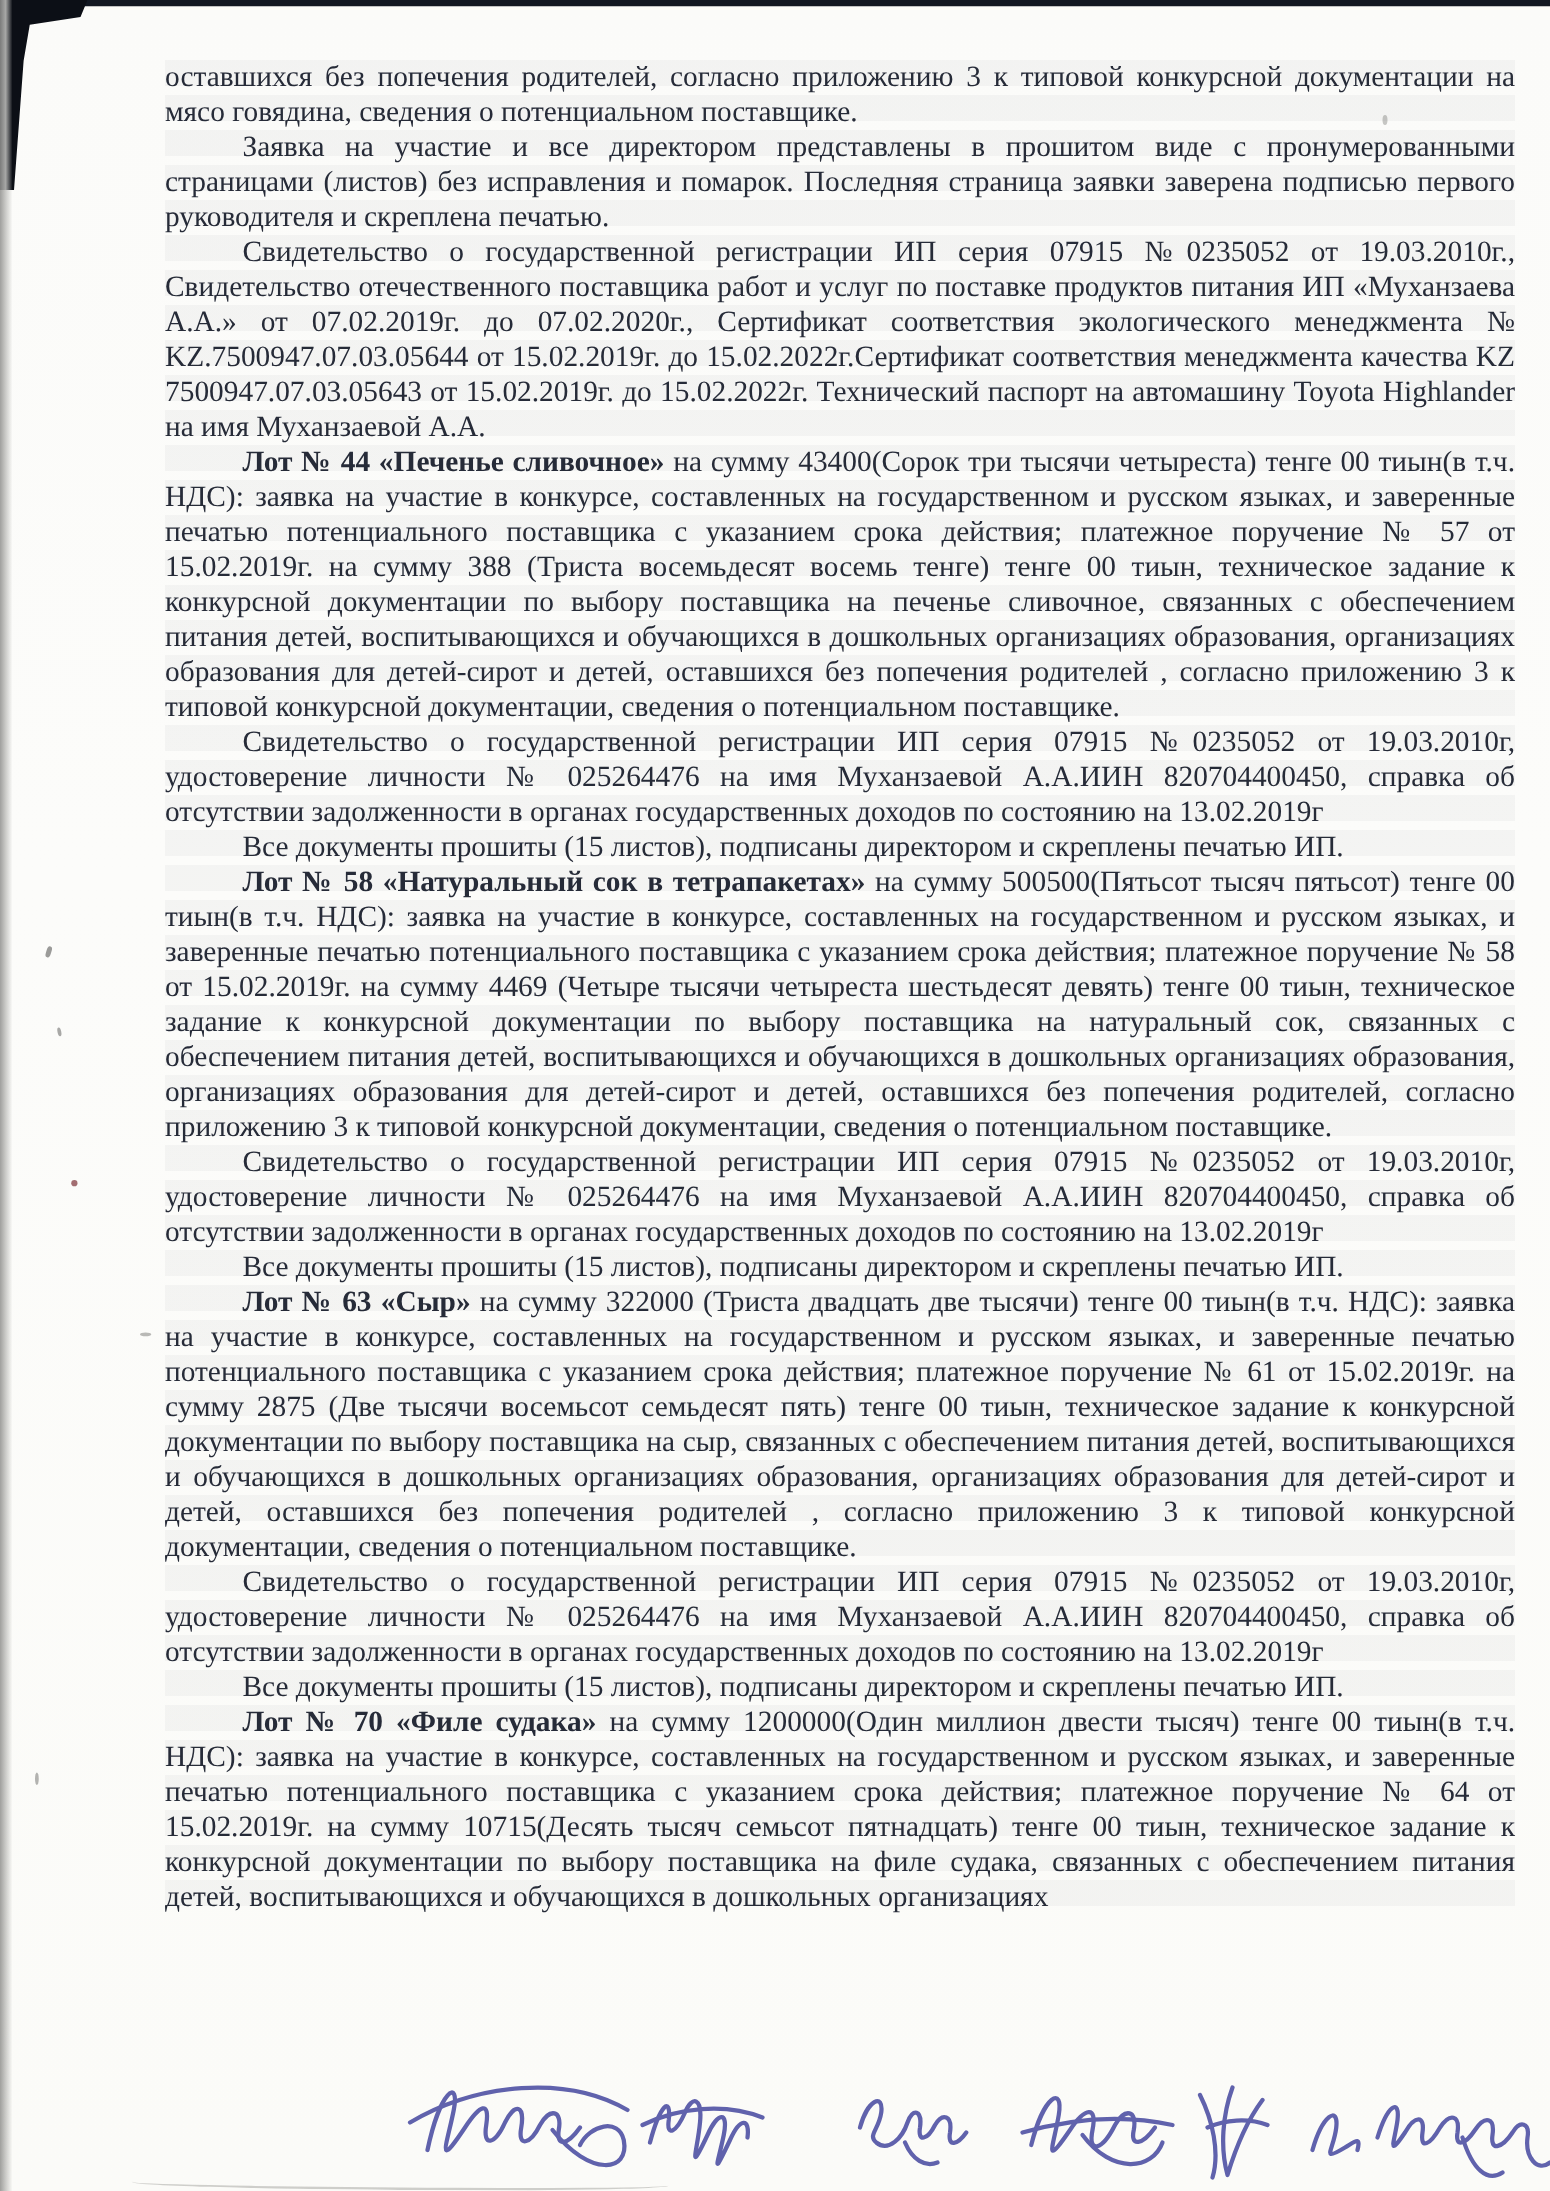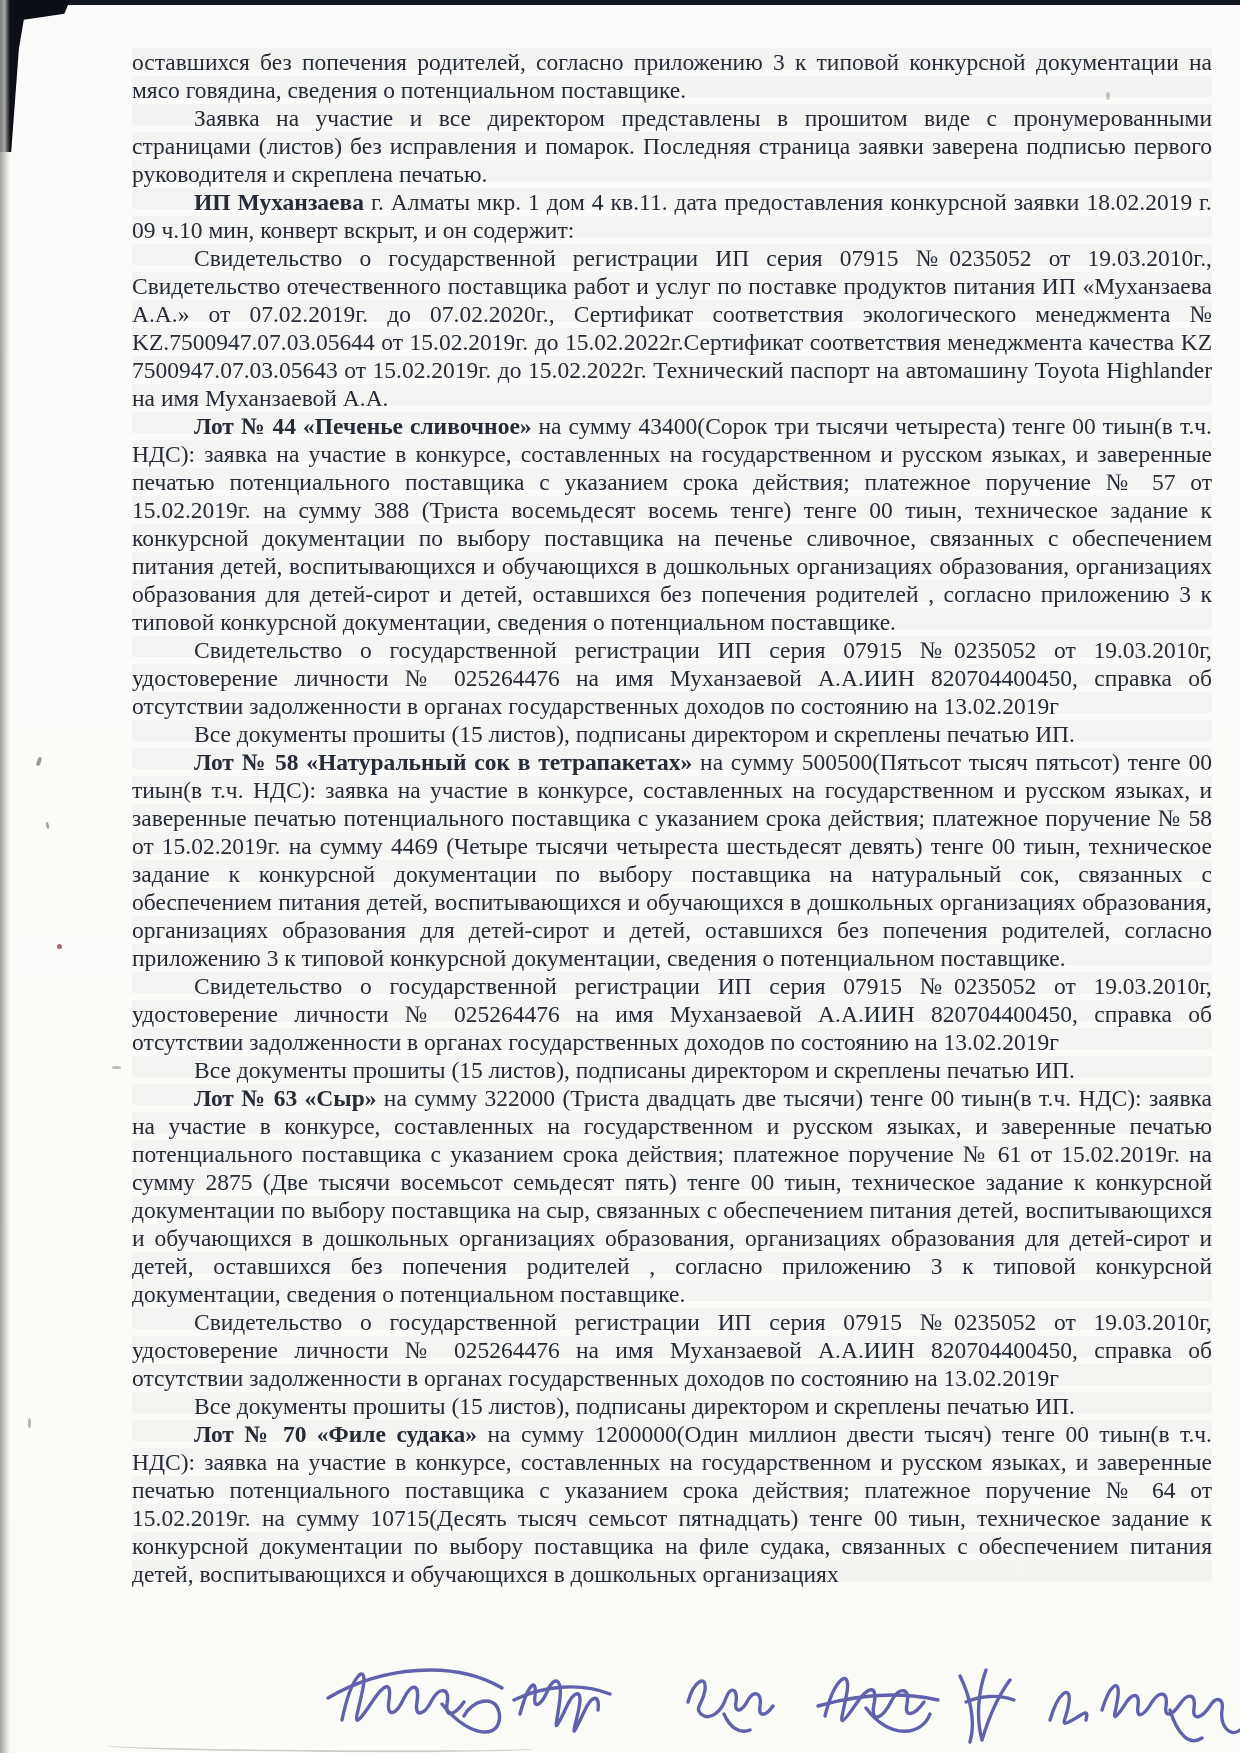--- a/index.html
+++ b/index.html
@@ -87,21 +87,20 @@
   <div class="speck speck-1"></div>
   <div class="speck speck-2"></div>
   <div class="speck speck-3"></div>
   <div class="speck speck-4"></div>
   <div class="speck speck-5"></div>
   <div class="speck speck-6"></div>
 
   <div class="doc">
       <p class=""><span>оставшихся без попечения родителей, согласно приложению 3 к типовой конкурсной документации на мясо говядина, сведения о потенциальном поставщике.</span></p>
       <p class="indent"><span>Заявка на участие и все директором представлены в прошитом виде с пронумерованными страницами (листов) без исправления и помарок. Последняя страница заявки заверена подписью первого руководителя и скреплена печатью.</span></p>
-      <p class="indent"><b>ИП Муханзаева</b><span> г. Алматы мкр. 1 дом 4 кв.11. дата предоставления конкурсной заявки 18.02.2019 г. 09 ч.10 мин, конверт вскрыт, и он содержит:</span></p>
       <p class="indent"><span>Свидетельство о государственной регистрации ИП серия 07915 №0235052 от 19.03.2010г., Свидетельство отечественного поставщика работ и  услуг по поставке продуктов питания ИП «Муханзаева А.А.» от 07.02.2019г. до 07.02.2020г., Сертификат соответствия экологического менеджмента № KZ.7500947.07.03.05644 от 15.02.2019г. до 15.02.2022г.Сертификат соответствия менеджмента качества KZ 7500947.07.03.05643 от 15.02.2019г. до 15.02.2022г. Технический паспорт на автомашину Toyota Highlander на имя Муханзаевой А.А.</span></p>
       <p class="indent"><b>Лот № 44 «Печенье сливочное»</b><span> на сумму 43400(Сорок три тысячи четыреста) тенге 00 тиын(в т.ч. НДС): заявка на участие в конкурсе, составленных на государственном и русском языках, и заверенные печатью потенциального поставщика с указанием срока действия; платежное поручение № 57  от 15.02.2019г. на сумму 388  (Триста восемьдесят восемь тенге) тенге 00 тиын, техническое задание к конкурсной документации по выбору поставщика на печенье сливочное, связанных с обеспечением питания детей, воспитывающихся и обучающихся в дошкольных организациях образования, организациях образования для детей-сирот и детей, оставшихся без попечения родителей , согласно приложению 3 к типовой конкурсной документации, сведения о потенциальном поставщике.</span></p>
       <p class="indent"><span>Свидетельство о государственной регистрации ИП серия 07915 №0235052 от 19.03.2010г, удостоверение личности № 025264476 на имя Муханзаевой А.А.ИИН 820704400450, справка об отсутствии задолженности в органах государственных доходов по состоянию на 13.02.2019г</span></p>
       <p class="indent"><span>Все документы прошиты (15 листов), подписаны директором и скреплены печатью ИП.</span></p>
       <p class="indent"><b>Лот № 58 «Натуральный сок в тетрапакетах»</b><span> на сумму 500500(Пятьсот тысяч пятьсот) тенге 00 тиын(в т.ч. НДС): заявка на участие в конкурсе, составленных на государственном и русском языках, и заверенные печатью потенциального поставщика с указанием срока действия; платежное поручение № 58 от 15.02.2019г. на сумму 4469 (Четыре тысячи четыреста шестьдесят девять) тенге 00 тиын, техническое задание к конкурсной документации по выбору поставщика на натуральный сок, связанных с обеспечением питания детей, воспитывающихся и обучающихся в дошкольных организациях образования, организациях образования для детей-сирот и детей, оставшихся без попечения родителей, согласно приложению 3 к типовой конкурсной документации, сведения о потенциальном поставщике.</span></p>
       <p class="indent"><span>Свидетельство о государственной регистрации ИП серия 07915 №0235052 от 19.03.2010г, удостоверение личности № 025264476 на имя Муханзаевой А.А.ИИН 820704400450, справка об отсутствии задолженности в органах государственных доходов по состоянию на 13.02.2019г</span></p>
       <p class="indent"><span>Все документы прошиты (15 листов), подписаны директором и скреплены печатью ИП.</span></p>
       <p class="indent"><b>Лот № 63 «Сыр»</b><span> на сумму 322000  (Триста двадцать две тысячи) тенге 00 тиын(в т.ч. НДС): заявка на участие в конкурсе, составленных на государственном и русском языках, и заверенные печатью потенциального поставщика с указанием срока действия; платежное поручение № 61  от 15.02.2019г. на сумму 2875  (Две тысячи восемьсот семьдесят пять) тенге 00 тиын, техническое задание к конкурсной документации по выбору поставщика на сыр, связанных с обеспечением питания детей, воспитывающихся и обучающихся в дошкольных организациях образования, организациях образования для детей-сирот и детей, оставшихся без попечения родителей , согласно приложению 3 к типовой конкурсной документации, сведения о потенциальном поставщике.</span></p>
       <p class="indent"><span>Свидетельство о государственной регистрации ИП серия 07915 №0235052 от 19.03.2010г, удостоверение личности № 025264476 на имя Муханзаевой А.А.ИИН 820704400450, справка об отсутствии задолженности в органах государственных доходов по состоянию на 13.02.2019г</span></p>
       <p class="indent"><span>Все документы прошиты (15 листов), подписаны директором и скреплены печатью ИП.</span></p>

